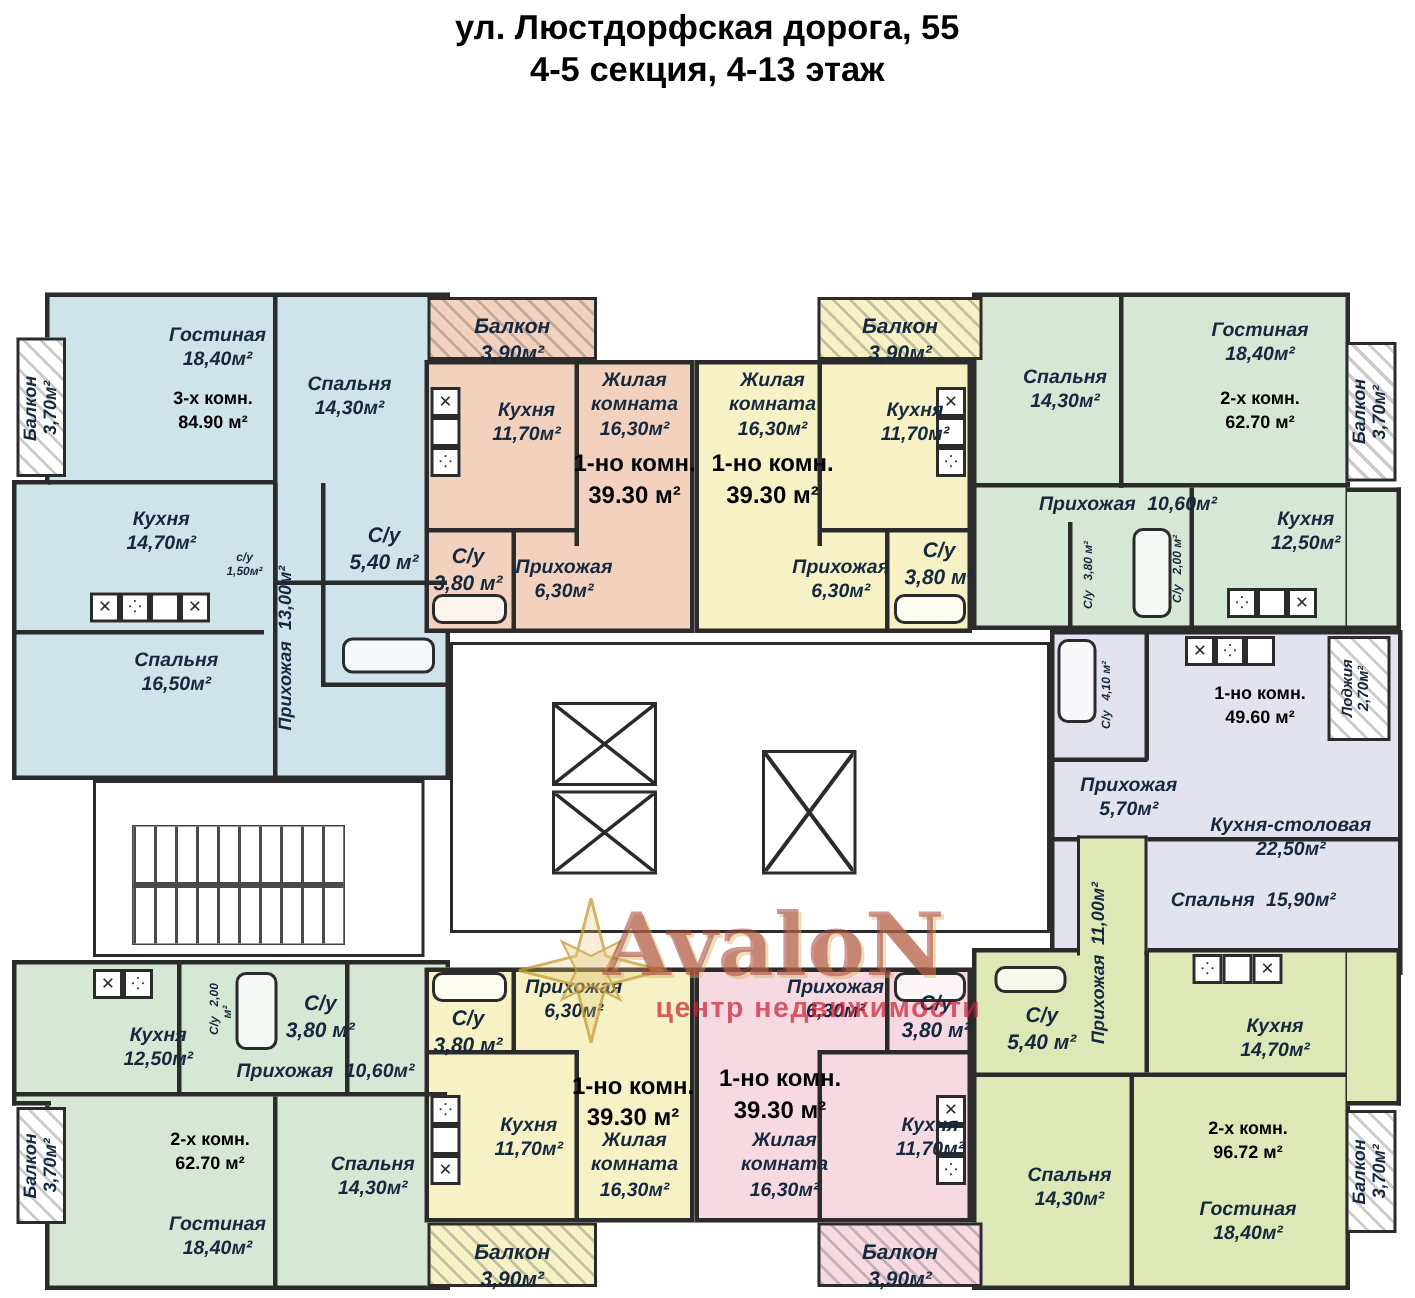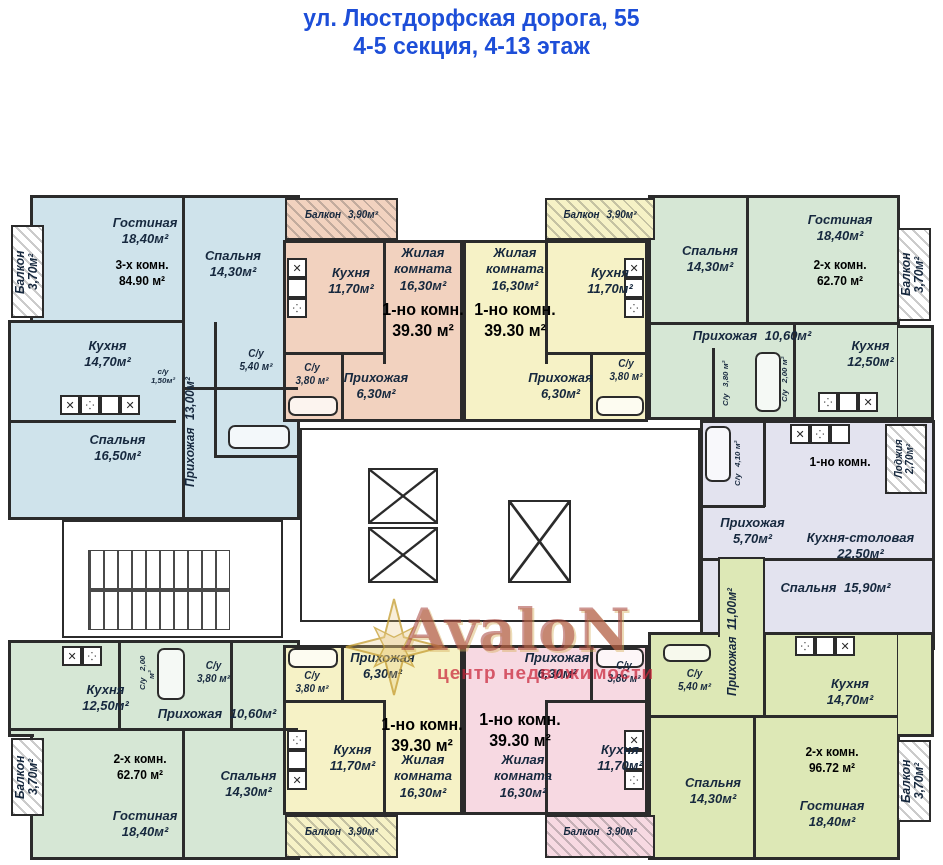--- a/index.html
+++ b/index.html
@@ -1,18 +1,18 @@
 <!DOCTYPE html>
 <html><head>
 <meta charset="utf-8">
 <style>
   html,body{margin:0;padding:0;background:#ffffff;font-family:"Liberation Sans",sans-serif;}
   .page{position:relative;width:943px;height:865px;background:#fff;overflow:hidden;}
   .title{position:absolute;left:0;top:4px;width:100%;text-align:center;font-weight:bold;
-         font-size:23px;line-height:1.22;color:#1d4ed8;z-index:6;}
+         font-size:23px;line-height:1.22;color:#000000;z-index:6;}
   
   .block{position:absolute;border:3px solid #2b2b2b;box-sizing:border-box;z-index:1;}
   .ext{position:absolute;border:3px solid #2b2b2b;box-sizing:border-box;z-index:1;}
   .strip{position:absolute;border:2px solid #2b2b2b;box-sizing:border-box;z-index:2;}
   .balcony{position:absolute;border:2px solid #2b2b2b;box-sizing:border-box;z-index:2;}
   .whitefill{background:#fff;}
   .hatch{background-image:repeating-linear-gradient(45deg,rgba(70,70,70,.28) 0 2px,transparent 2px 8px);}
   .wall{position:absolute;background:#2b2b2b;z-index:2;}
   
   .corridor{position:absolute;border:2px solid #2b2b2b;background:#fff;box-sizing:border-box;z-index:1;}
@@ -27,21 +27,21 @@
   .counter{position:absolute;display:flex;z-index:2;}
   .counter.v{flex-direction:column;}
   .counter i{width:20px;height:20px;border:2px solid #2b2b2b;box-sizing:border-box;background:#fff;
              display:flex;align-items:center;justify-content:center;font-style:normal;
              font-size:11px;color:#2b2b2b;line-height:1;}
   
   .rlabel{position:absolute;font-style:italic;font-weight:bold;color:#16283e;font-size:13px;
           line-height:1.25;text-align:center;z-index:3;}
   .rlabel span{display:block;}
   .rlabel.inline span{display:inline;padding:0 2px;}
-  .rlabel.small{font-size:10px;}
+  .rlabel.small{font-size:14px;}
   .rlabel.tiny{font-size:8px;line-height:1.1;}
   .vlabel{position:absolute;writing-mode:vertical-rl;transform:rotate(180deg);font-style:italic;
           font-weight:bold;color:#16283e;font-size:12px;text-align:center;z-index:3;line-height:1.1;}
   .vlabel.tiny{font-size:8px;}
   .vlabel span{margin:2px 0;}
   .tlabel{position:absolute;font-weight:bold;color:#000;text-align:center;line-height:1.3;z-index:3;}
   .tlabel span{display:block;}
   .t20{font-size:12px;}
   .t17{font-size:16px;}
   
@@ -312,30 +312,31 @@
     <span>3,80 м²</span></div>
   <div class="vlabel tiny" style="left:781px;top:350px;height:58px;width:14px;">
     <span>С/у</span>
     <span>2,00 м²</span></div>
   <div class="vlabel" style="left:900px;top:232px;height:85px;width:26px;">
     <span>Балкон</span>
     <span>3,70м²</span></div>
 
   <div class="tlabel t20" style="left:772px;top:455px;width:136px;">
     <span>1-но комн.</span>
+    <span>49.60 м²</span>
     </div>
   <div class="rlabel" style="left:710px;top:515px;width:85px;">
     <span>Прихожая</span>
     <span>5,70м²</span>
     </div>
-  <div class="rlabel" style="left:798px;top:530px;width:125px;">
+  <div class="rlabel" style="left:798px;top:542px;width:125px;">
     <span>Кухня-столовая</span>
     <span>22,50м²</span>
     </div>
-  <div class="rlabel inline" style="left:768px;top:580px;width:135px;">
+  <div class="rlabel inline" style="left:768px;top:592px;width:135px;">
     <span>Спальня</span>
     <span>15,90м²</span></div>
   <div class="vlabel" style="left:893px;top:428px;height:62px;width:26px;font-size:10px;">
     <span>Лоджия</span>
     <span>2,70м²</span></div>
   <div class="vlabel tiny" style="left:734px;top:436px;height:55px;width:14px;">
     <span>С/у</span>
     <span>4,10 м²</span></div>
 
   <div class="rlabel" style="left:48px;top:682px;width:115px;">

